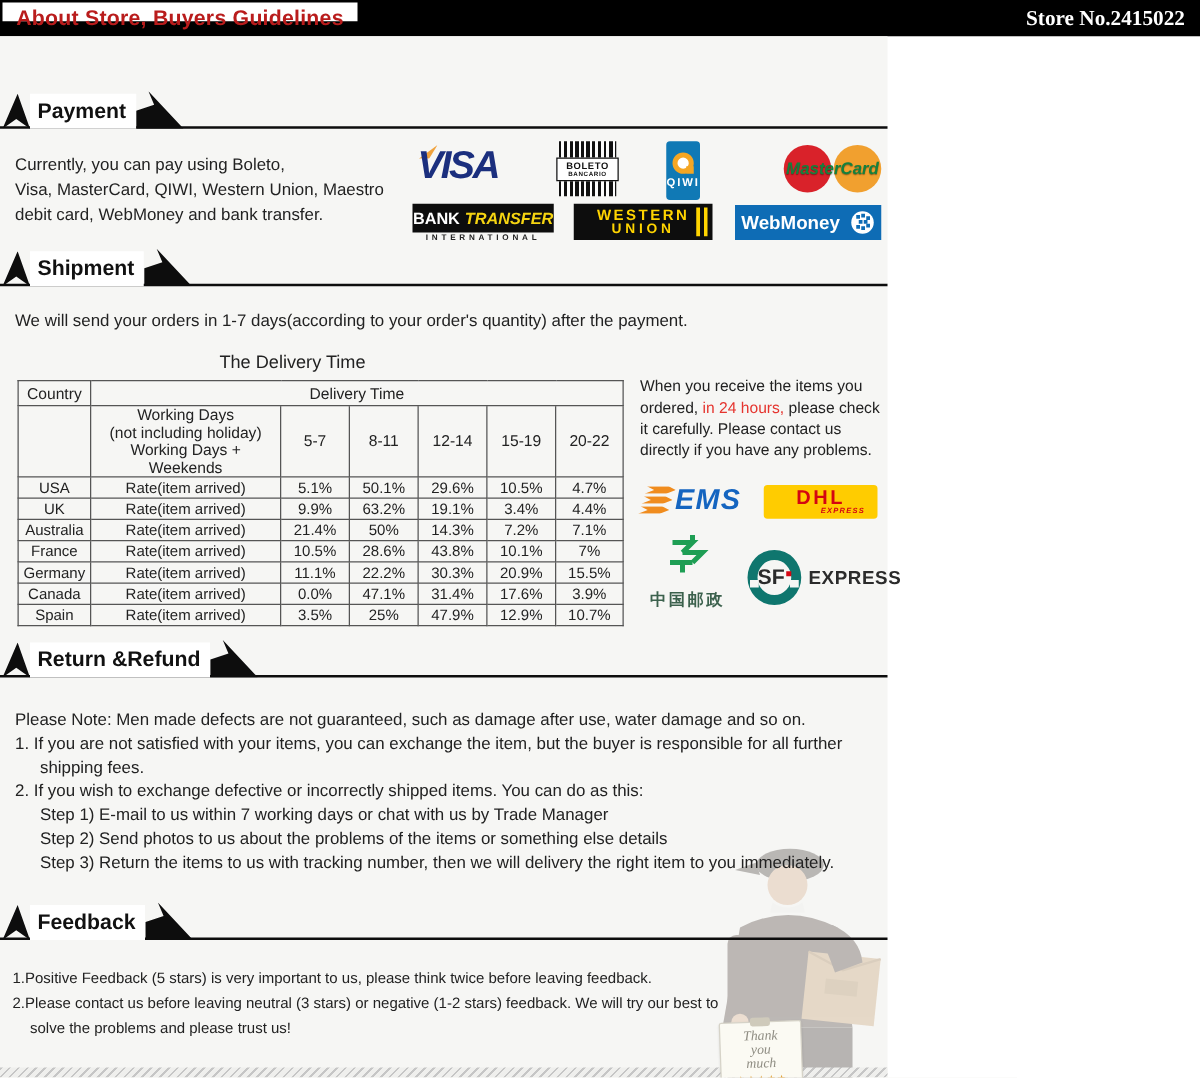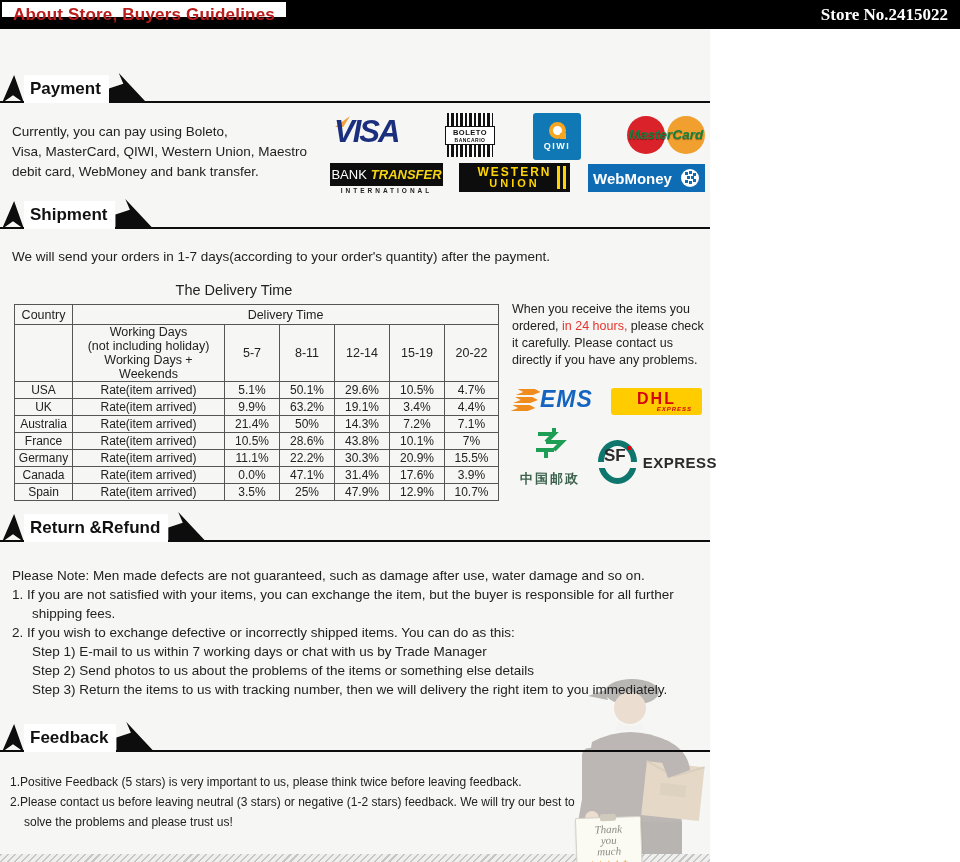--- a/index.html
+++ b/index.html
@@ -38,35 +38,35 @@
                  clip-path:polygon(0 100%, 100% 0, 55% 100%); }
   .visa-word { position:relative; }
 
   .boleto { left:447px; top:84px; width:46px; height:44px;
             background:repeating-linear-gradient(90deg,#111 0 2px,#fdfdfd 2px 4px,#111 4px 7px,#fdfdfd 7px 9px); }
   .boleto-label { position:absolute; left:-2px; right:-2px; top:13px; background:#fff; border:1px solid #111;
                   text-align:center; padding:1px 0; }
   .boleto-l1 { font-size:7.5px; font-weight:bold; letter-spacing:.5px; color:#111; }
   .boleto-l2 { font-size:5px; font-weight:bold; letter-spacing:.5px; color:#111; }
 
-  .qiwi { left:533px; top:84px; width:48px; height:47px; background:#1079b5; border-radius:3px;
+  .qiwi { left:533px; top:84px; width:27px; height:47px; background:#1079b5; border-radius:3px;
           display:flex; flex-direction:column; align-items:center; justify-content:center; gap:2px; }
   .qiwi-ring { width:17px; height:17px; border:4px solid #f5a623; border-radius:50%; position:relative; background:#fff; }
   .qiwi-ring::after { content:""; position:absolute; right:-4px; bottom:-4px; width:6px; height:6px; background:#f5a623; }
   .qiwi-word { color:#fff; font-weight:bold; font-size:9px; letter-spacing:1.5px; }
 
   .mc { left:627px; top:87px; width:78px; height:38px; }
   .mc-c1 { position:absolute; left:0; top:0; width:38px; height:38px; border-radius:50%; background:#d9222a; }
   .mc-c2 { position:absolute; right:0; top:0; width:38px; height:38px; border-radius:50%; background:#f1a02f; }
   .mc-word { position:absolute; left:0; right:0; top:11px; text-align:center; color:#15803d; font-weight:bold;
              font-style:italic; font-size:13.5px; text-shadow:0 1px 1px rgba(0,0,0,.4); z-index:2; }
 
   .bt { left:330px; top:134px; width:113px; height:32px; }
   .bt-box { width:113px; height:23px; background:#0d0d0d; display:flex; align-items:center; justify-content:center; gap:4px; }
-  .bt-bank { color:#fff; font-weight:normal; font-size:13px;text-align:right; }
+  .bt-bank { color:#fff; font-weight:bold; font-size:13px;text-align:right; }
   .bt-transfer { color:#f5d411; font-weight:bold; font-style:italic; font-size:13px; }
   .bt-intl { text-align:center; font-size:6.5px; font-weight:bold; letter-spacing:3px; color:#222; margin-top:1px; }
 
   .wu { left:459px; top:134px; width:111px; height:29px; background:#0d0d0d; color:#ffd400;
         display:flex; flex-direction:column; align-items:center; justify-content:center; position:relative; }
   .wu-l1 { font-weight:bold; font-size:12px; letter-spacing:2px; line-height:12px; }
   .wu-l2 { font-weight:bold; font-size:11px; letter-spacing:3px; line-height:11px; }
   .wu-bars { position:absolute; right:4px; top:3px; bottom:3px; width:9px;
              background:linear-gradient(90deg,#ffd400 0 3px,#0d0d0d 3px 6px,#ffd400 6px 9px); }
 
@@ -94,22 +94,22 @@
 
   .dhl { left:611px; top:359px; width:91px; height:27px; background:#ffcc00; border-radius:3px;
          display:flex; flex-direction:column; align-items:center; justify-content:center; }
   .dhl-word { color:#d40511; font-weight:bold; font-size:16px; letter-spacing:2px; line-height:15px; }
   .dhl-exp { color:#d40511; font-weight:bold; font-style:italic; font-size:6px; letter-spacing:1px; align-self:flex-end; margin-right:10px; }
 
   .cpost { left:514px; top:391px; width:72px; height:72px; text-align:center; }
   .cpost-word { font-size:13px; font-weight:bold; color:#3c614d; letter-spacing:2px; margin-top:2px; }
 
   .sf { left:598px; top:410px; width:110px; height:46px; display:flex; align-items:center; gap:6px; }
-  .sf-ring { position:relative; width:44px; height:44px; border-radius:50%; border:6px solid #0f766e;
-             display:flex; align-items:flex-start; justify-content:center; }
+  .sf-ring { position:relative; width:44px; height:44px; border-radius:50%; border:8px solid #0f766e;
+             display:flex; align-items:center; justify-content:center; }
   .sf-ring::before, .sf-ring::after { content:""; position:absolute; width:7px; height:6px; background:#f6f6f4; }
   .sf-ring::before { left:-6px; top:16px; } .sf-ring::after { right:-6px; top:16px; }
   .sf-word { font-weight:bold; font-size:17px; color:#2b2b2b; letter-spacing:0; }
   .sf-dot { display:inline-block; width:4px; height:4px; background:#d40511; margin-left:1px; margin-bottom:6px; }
   .sf-exp { font-weight:bold; font-size:15px; color:#2b2b2b; letter-spacing:.5px; }
 
   
   .ret-text { position:absolute; left:12px; top:537px; width:696px; font-size:13.5px; line-height:19px; color:#222; z-index:1; }
   .fb-text  { position:absolute; left:10px; top:743px; width:690px; font-size:12px; line-height:20px; color:#222; z-index:1; }
   .ind1 { padding-left:20px; } .ind2 { padding-left:14px; }

